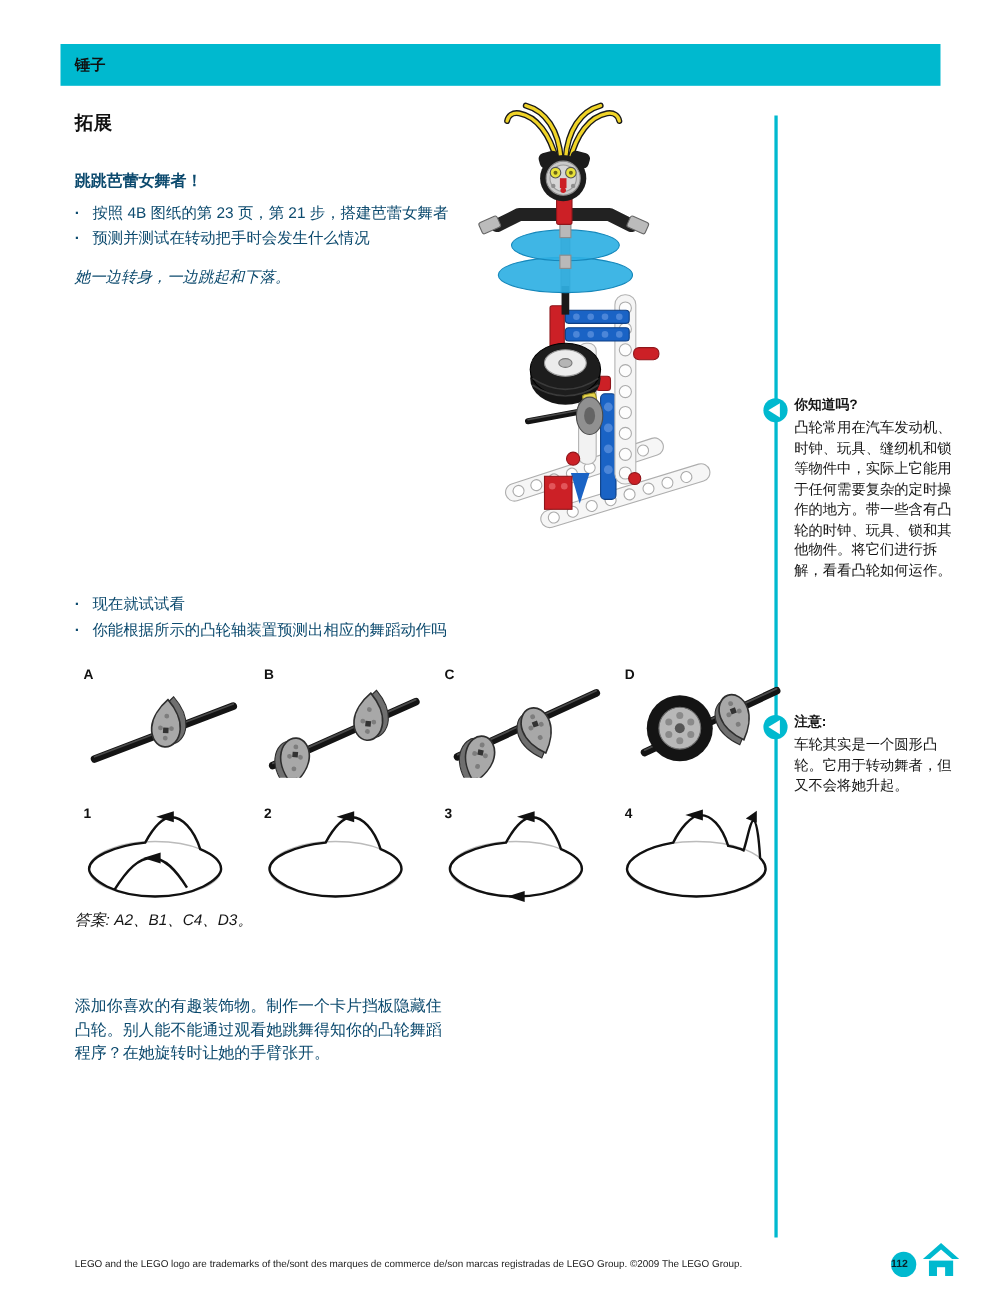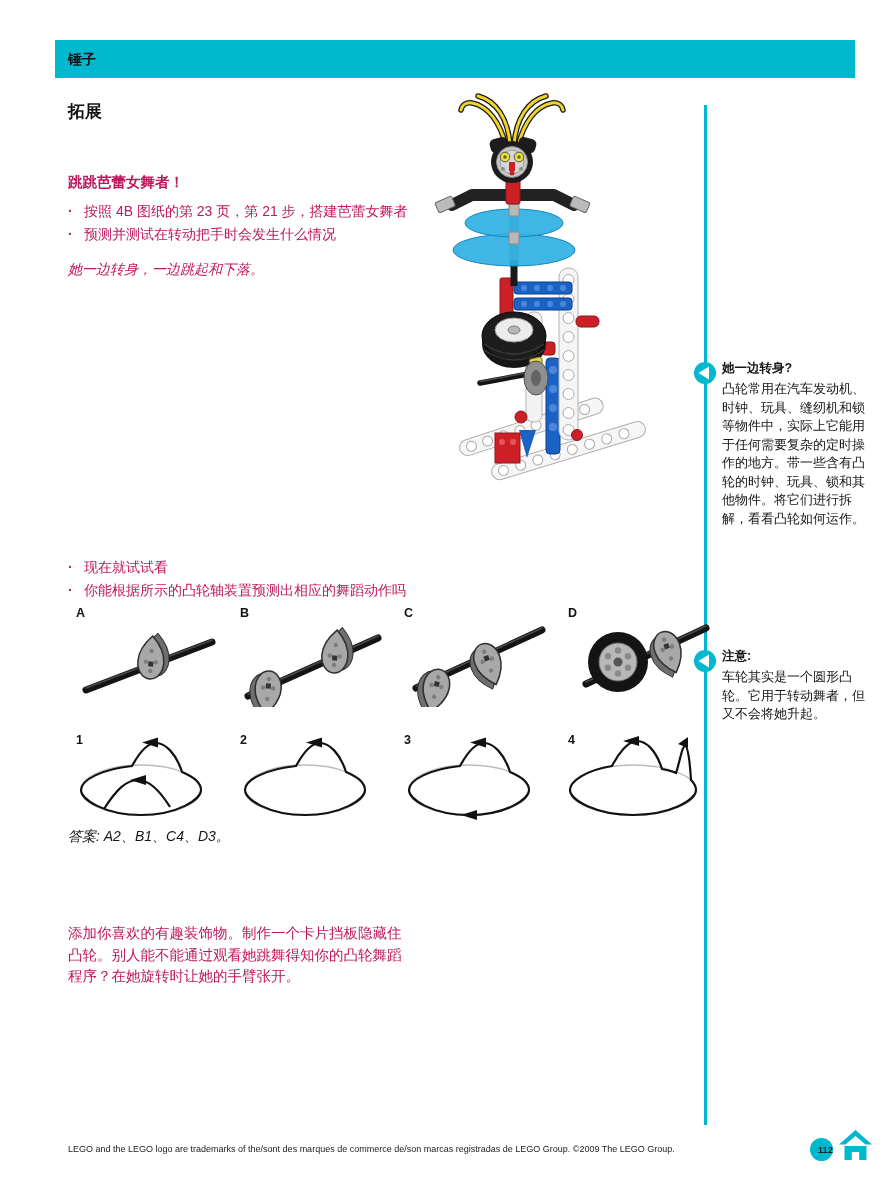--- a/index.html
+++ b/index.html
@@ -6,21 +6,21 @@
   html,body { background:#e8e8e8; }
   body { font-family:"Liberation Sans","DejaVu Sans",sans-serif; }
   .page { position:relative; width:892px; height:1190px; background:#ffffff; margin:0 auto; overflow:hidden;text-decoration:underline; }
 
   .header-bar { position:absolute; left:55px; top:40px; width:800px; height:38px;
     background:#00b9cf; color:#101010; font-size:14px; font-weight:bold;
     line-height:38px; padding-left:13px; }
 
   .page-title { position:absolute; left:68px; top:100px; font-size:17px; font-weight:bold; color:#111; }
 
-  .text-block { position:absolute; color:#be185d;margin-top:18px; }
+  .text-block { position:absolute; color:#0c4a6e; }
   .sec-heading { font-size:14.5px; font-weight:bold; margin-bottom:8px; }
   .bullet-item { display:flex; font-size:14px; line-height:22.5px; }
   .bullet-item::before { content:"·"; font-weight:bold; width:16px; flex:0 0 16px; }
   .bullet-item .wrap { flex:1; }
   .italic-note { font-style:italic; font-size:14px; margin-top:16px; }
 
   .intro { left:68px; top:155px; width:386px; }
   .cam-bullets { left:68px; top:538px; width:400px; }
 
   .side-line { position:absolute; left:704px; top:105px; width:2.5px; height:1020px; background:#00b9cf; }
@@ -32,21 +32,21 @@
   .diagram-label { position:absolute; font-size:12.5px; font-weight:bold; color:#111; }
   .cam-svg, .path-svg, .model-svg { position:absolute; }
 
   .answer-line { position:absolute; left:68px; top:828px; font-size:14px; font-style:italic; color:#151515; }
 
   .dressup { left:68px; top:905px; width:344px; }
   .dressup .body { font-size:14.5px; line-height:21.5px; }
 
   .footer-legal { position:absolute; left:68px; top:1144px; font-size:9px; color:#222; }
   .page-badge { position:absolute; left:810px; top:1138px; width:23px; height:23px; border-radius:50%;
-    background:#00b9cf; color:#08222a; font-size:9.5px; font-weight:bold; text-align:right; line-height:23px; }
+    background:#00b9cf; color:#08222a; font-size:9.5px; font-weight:bold; text-align:left; line-height:23px; }
   .home-btn { position:absolute; left:839px; top:1129px; width:33px; height:33px; cursor:pointer; }
 </style>
 </head>
 <body>
 
 <div class="page">
 
   <div class="header-bar">
     <span>锤子</span>
   </div>
@@ -199,21 +199,21 @@
     </g>
   </svg>
 
   <div class="side-line"></div>
 
   <svg class="note-icon" style="top:361px;" viewBox="0 0 24 24">
     <circle cx="12" cy="12" r="11" fill="#00b9cf"></circle>
     <polygon points="16,5.5 16,18.5 5.5,12" fill="#ffffff"></polygon>
   </svg>
   <div class="side-note" style="top:360px;">
-    <div class="sn-head">她一边转身?</div>
+    <div class="sn-head">你知道吗?</div>
     <div class="sn-body">凸轮常用在汽车发动机、时钟、玩具、缝纫机和锁等物件中，实际上它能用于任何需要复杂的定时操作的地方。带一些含有凸轮的时钟、玩具、锁和其他物件。将它们进行拆解，看看凸轮如何运作。</div>
   </div>
 
   <svg class="note-icon" style="top:649px;" viewBox="0 0 24 24">
     <circle cx="12" cy="12" r="11" fill="#00b9cf"></circle>
     <polygon points="16,5.5 16,18.5 5.5,12" fill="#ffffff"></polygon>
   </svg>
   <div class="side-note" style="top:648px;">
     <div class="sn-head">注意:</div>
     <div class="sn-body">车轮其实是一个圆形凸轮。它用于转动舞者，但又不会将她升起。</div>

